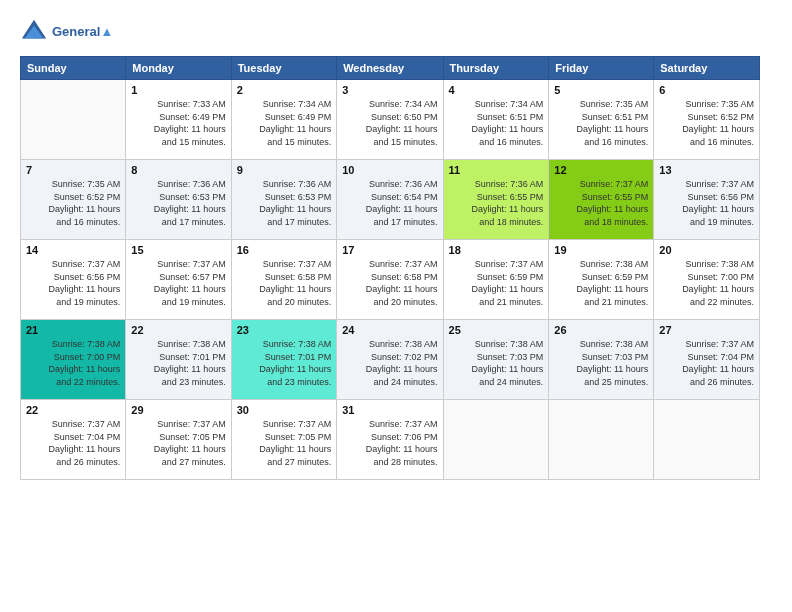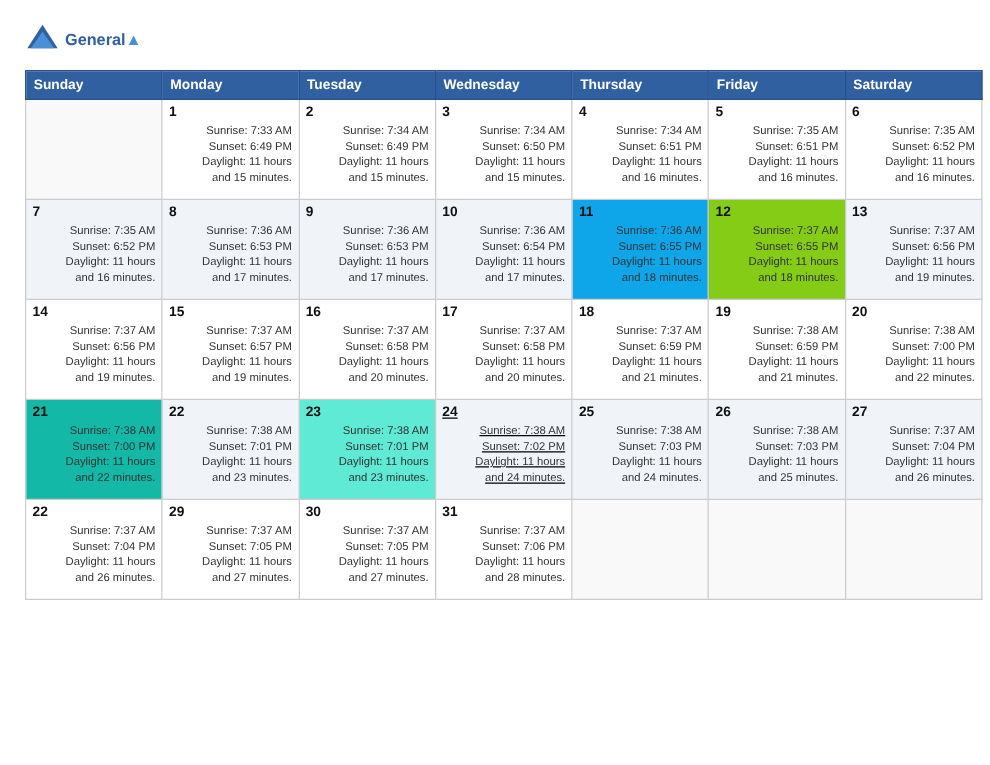--- a/index.html
+++ b/index.html
@@ -6,21 +6,21 @@
     body {
       font-family: Arial, sans-serif;
       background: #fff;
       width: 792px;
       height: 612px;
       overflow: hidden;
     }
     .page {
       width: 792px;
       height: 440px;
-      padding: 18px 6px 10px 20px;
+      padding: 18px 32px 10px 20px;
       display: flex;
       flex-direction: column;
     }
     .header {
       display: flex;
       justify-content: space-between;
       align-items: flex-start;
       margin-bottom: 10px;
     }
     .logo {
@@ -169,21 +169,21 @@
             <div class="day-info">Sunrise: 7:36 AM<br>Sunset: 6:53 PM<br>Daylight: 11 hours<br>and 17 minutes.</div>
           </td>
           <td style="background: rgb(240, 244, 248);">
             <span class="day-number">9</span>
             <div class="day-info">Sunrise: 7:36 AM<br>Sunset: 6:53 PM<br>Daylight: 11 hours<br>and 17 minutes.</div>
           </td>
           <td style="background: rgb(240, 244, 248);">
             <span class="day-number">10</span>
             <div class="day-info">Sunrise: 7:36 AM<br>Sunset: 6:54 PM<br>Daylight: 11 hours<br>and 17 minutes.</div>
           </td>
-          <td style="background: #0ea5e9;">
+          <td style="background: #bef264;">
             <span class="day-number">11</span>
             <div class="day-info">Sunrise: 7:36 AM<br>Sunset: 6:55 PM<br>Daylight: 11 hours<br>and 18 minutes.</div>
           </td>
           <td style="background: #84cc16;">
             <span class="day-number">12</span>
             <div class="day-info">Sunrise: 7:37 AM<br>Sunset: 6:55 PM<br>Daylight: 11 hours<br>and 18 minutes.</div>
           </td>
           <td style="background: rgb(240, 244, 248);">
             <span class="day-number">13</span>
             <div class="day-info">Sunrise: 7:37 AM<br>Sunset: 6:56 PM<br>Daylight: 11 hours<br>and 19 minutes.</div>
@@ -225,21 +225,21 @@
             <div class="day-info">Sunrise: 7:38 AM<br>Sunset: 7:00 PM<br>Daylight: 11 hours<br>and 22 minutes.</div>
           </td>
           <td style="background: rgb(240, 244, 248);">
             <span class="day-number">22</span>
             <div class="day-info">Sunrise: 7:38 AM<br>Sunset: 7:01 PM<br>Daylight: 11 hours<br>and 23 minutes.</div>
           </td>
           <td style="background: #5eead4;">
             <span class="day-number">23</span>
             <div class="day-info">Sunrise: 7:38 AM<br>Sunset: 7:01 PM<br>Daylight: 11 hours<br>and 23 minutes.</div>
           </td>
-          <td style="background: rgb(240, 244, 248); text-decoration: underline;">
+          <td style="background: rgb(240, 244, 248);">
             <span class="day-number">24</span>
             <div class="day-info">Sunrise: 7:38 AM<br>Sunset: 7:02 PM<br>Daylight: 11 hours<br>and 24 minutes.</div>
           </td>
           <td style="background: rgb(240, 244, 248);">
             <span class="day-number">25</span>
             <div class="day-info">Sunrise: 7:38 AM<br>Sunset: 7:03 PM<br>Daylight: 11 hours<br>and 24 minutes.</div>
           </td>
           <td style="background: rgb(240, 244, 248);">
             <span class="day-number">26</span>
             <div class="day-info">Sunrise: 7:38 AM<br>Sunset: 7:03 PM<br>Daylight: 11 hours<br>and 25 minutes.</div>

